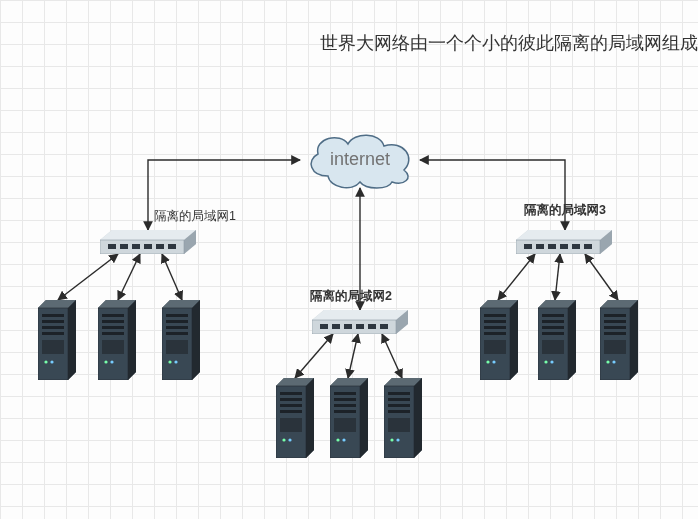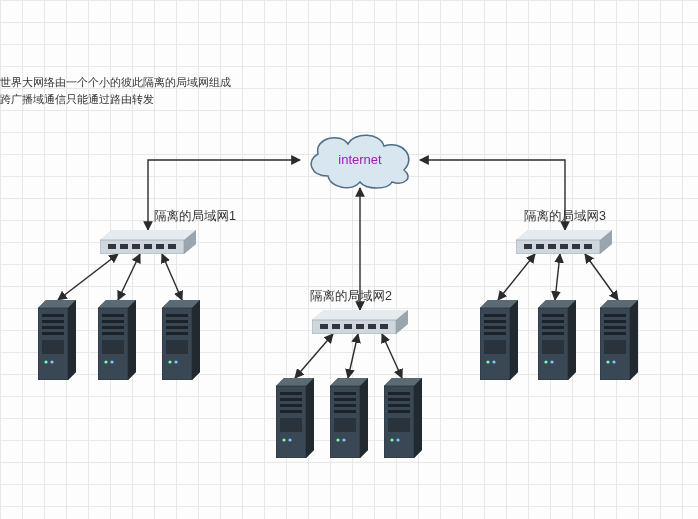--- a/index.html
+++ b/index.html
@@ -18,47 +18,46 @@
     inset: 0;
     background-image:
       linear-gradient(to right, #e8e8e8 1px, transparent 1px),
       linear-gradient(to bottom, #e8e8e8 1px, transparent 1px);
     background-size: 22px 22px;
   }
   .desc {
     position: absolute;
     left: 0; right: 0;
     top: 30px;
-    text-align: left;
+    text-align: right;
     color: #333;
-    font-size: 11px;
+    font-size: 18px;
     line-height: 1.55;
-    margin-top: 44px;
   }
   .label {
     position: absolute;
     font-size: 12.5px;
     color: #333;
     white-space: nowrap;
   }
   
   .cloud {
     position: absolute;
     width: 120px;
     height: 62px;
   }
   .cloud svg { width: 100%; height: 100%; overflow: visible; }
   .cloud .text {
     position: absolute;
     inset: 0;
     display: flex;
     align-items: center;
     justify-content: center;
-    font-size: 13px;
-    color: #a21caf;
+    font-size: 18px;
+    color: #737373;
   }
   
   .switch {
     position: absolute;
     width: 96px;
     height: 24px;
   }
   .switch svg { width: 100%; height: 100%; }
   
   .server {
@@ -73,21 +72,20 @@
     inset: 0;
     pointer-events: none;
   }
 </style>
 </head>
 <body>
 <div class="grid"></div>
 
 <div class="desc">
   <div>世界大网络由一个个小的彼此隔离的局域网组成</div>
-  <div>跨广播域通信只能通过路由转发</div>
 </div>
 
 <svg class="arrows" width="698" height="519">
   <defs>
     <marker id="ah" viewBox="0 0 10 10" refX="9" refY="5" markerWidth="7" markerHeight="7" orient="auto-start-reverse">
       <path d="M0 0 L10 5 L0 10 z" fill="#2b2b2b"></path>
     </marker>
   </defs>
   <g stroke="#2b2b2b" stroke-width="1.4" fill="none">
 
@@ -112,22 +110,22 @@
 </svg>
 
 <div class="cloud" style="left:300px; top:128px;">
   <svg viewBox="0 0 120 62">
     <path d="M28 48 C10 48 6 32 18 26 C14 10 40 4 48 16 C54 4 80 4 84 18 C104 12 116 30 104 42 C114 50 104 58 92 54 C88 62 66 62 60 54 C52 64 30 60 28 48 Z" fill="#d8e6ef" stroke="#4f6d86" stroke-width="1.5"></path>
   </svg>
   <div class="text">internet</div>
 </div>
 
 <div class="label" style="left:110px; top:208px;margin-left:44px;">隔离的局域网1</div>
-<div class="label" style="left:310px; top:288px;">隔离的局域网2</div>
-<div class="label" style="left:524px; top:208px;">隔离的局域网3</div>
+<div class="label" style="left:310px; top:288px;font-weight:bold;">隔离的局域网2</div>
+<div class="label" style="left:524px; top:202px;font-weight:bold;">隔离的局域网3</div>
 
 <svg width="0" height="0" style="position:absolute">
   <defs>
     <g id="sw">
       <polygon points="0,10 12,0 96,0 96,14 84,24 0,24" fill="#cfd7dc"></polygon>
       <polygon points="0,10 12,0 96,0 84,10" fill="#e5ebef"></polygon>
       <polygon points="84,10 96,0 96,14 84,24" fill="#9aa6af"></polygon>
       <rect x="0" y="10" width="84" height="14" fill="#cfd7dc" stroke="#8d99a3" stroke-width="0.6"></rect>
       <rect x="8" y="14" width="8" height="5" fill="#2e3740"></rect>
       <rect x="20" y="14" width="8" height="5" fill="#2e3740"></rect>

